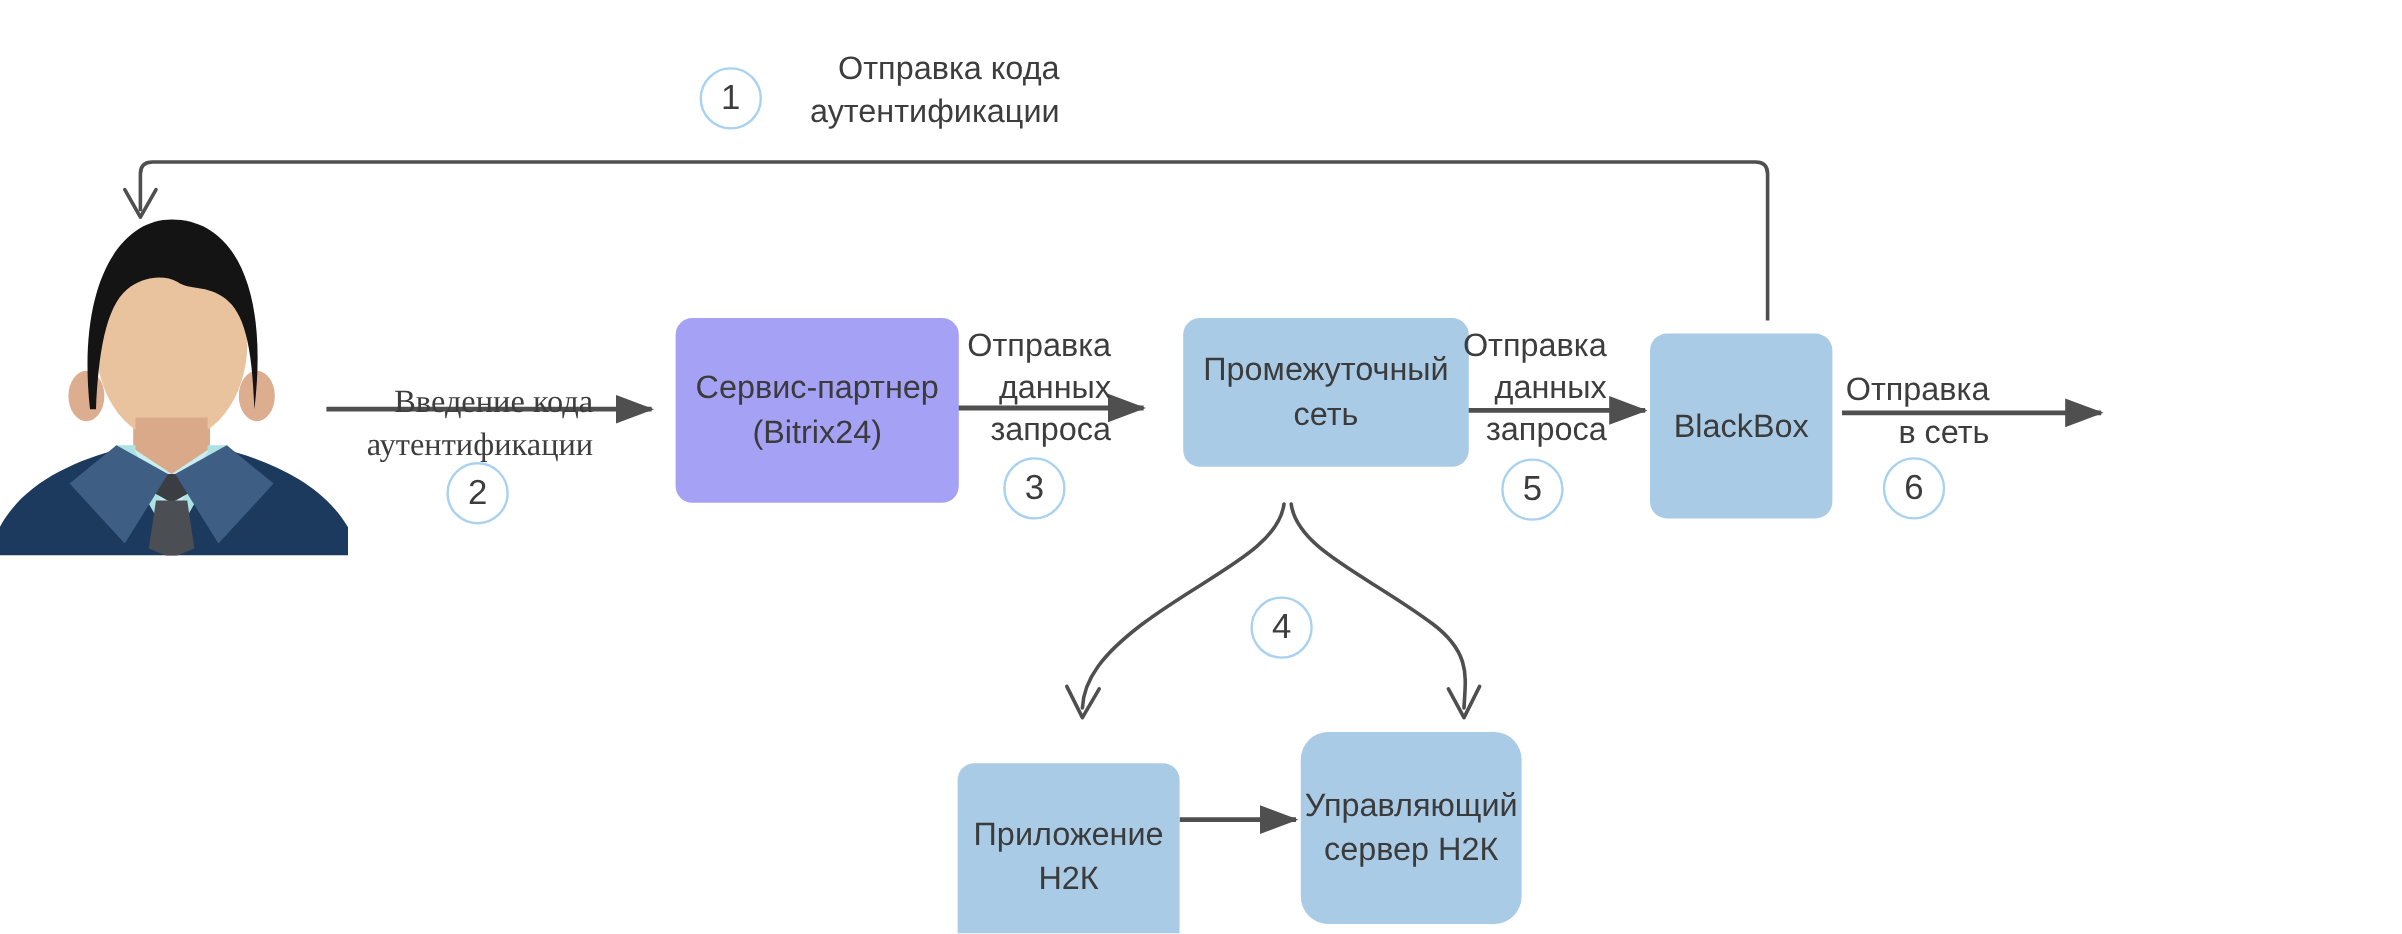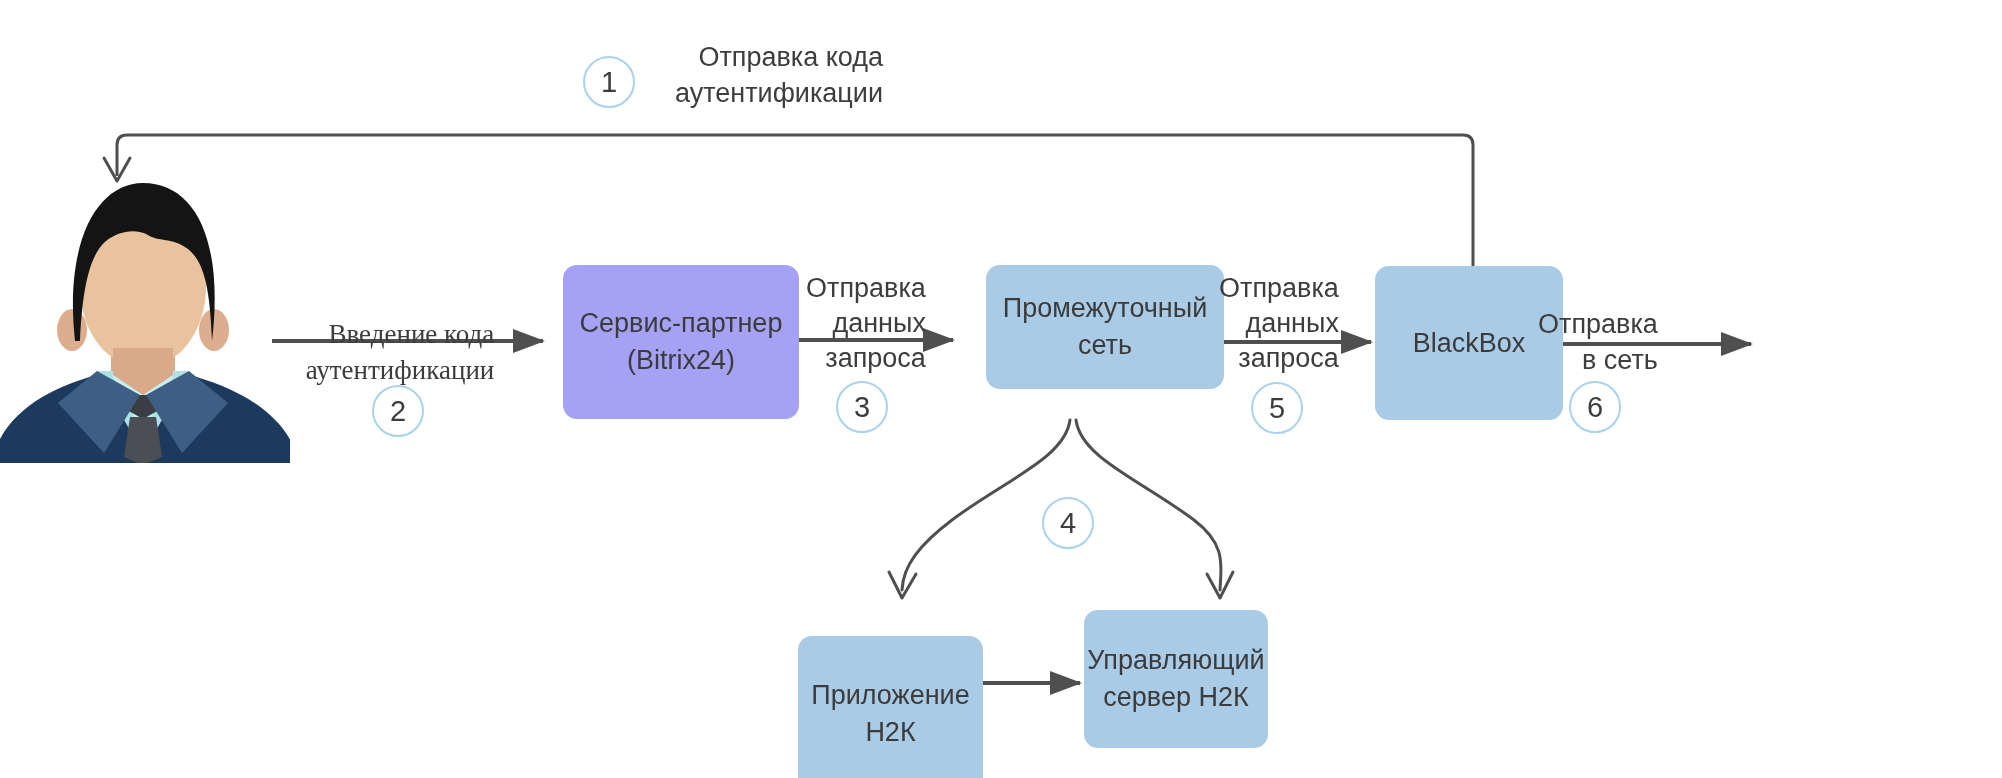--- a/index.html
+++ b/index.html
@@ -22,24 +22,24 @@
   .step-label.tight{line-height:35px;}
   .badge{
     position:absolute;width:52px;height:52px;border-radius:50%;
     border:2px solid #a9d2f0;background:#ffffff;box-sizing:border-box;
     display:flex;align-items:center;justify-content:center;
     font-size:29px;color:#3d3d3d;
   }
   
   #node-service{left:563px;top:265px;width:236px;height:154px;}
   #node-gateway{left:986px;top:265px;width:238px;height:124px;}
-  #node-blackbox{left:1375px;top:266px;width:188px;height:154px;}
+  #node-blackbox{left:1375px;top:278px;width:152px;height:154px;}
   #node-blockchain{left:1755px;top:267px;width:197px;height:157px;}
   #node-h2k-app{left:798px;top:636px;width:185px;height:155px;}
-  #node-h2k-server{left:1084px;top:610px;width:184px;height:138px;}
+  #node-h2k-server{left:1084px;top:610px;width:184px;height:160px;border-radius:23px;}
   
   #label-1{left:779px;top:39px;}
   #label-2{left:400px;top:316px;font-family:Liberation Serif, serif;}
   #label-3{left:866px;top:271px;}
   #label-5{left:1279px;top:271px;}
   #label-6{left:1598px;top:306px;}
   
   #badge-1{left:583px;top:56px;}
   #badge-2{left:372px;top:385px;}
   #badge-3{left:836px;top:381px;}

